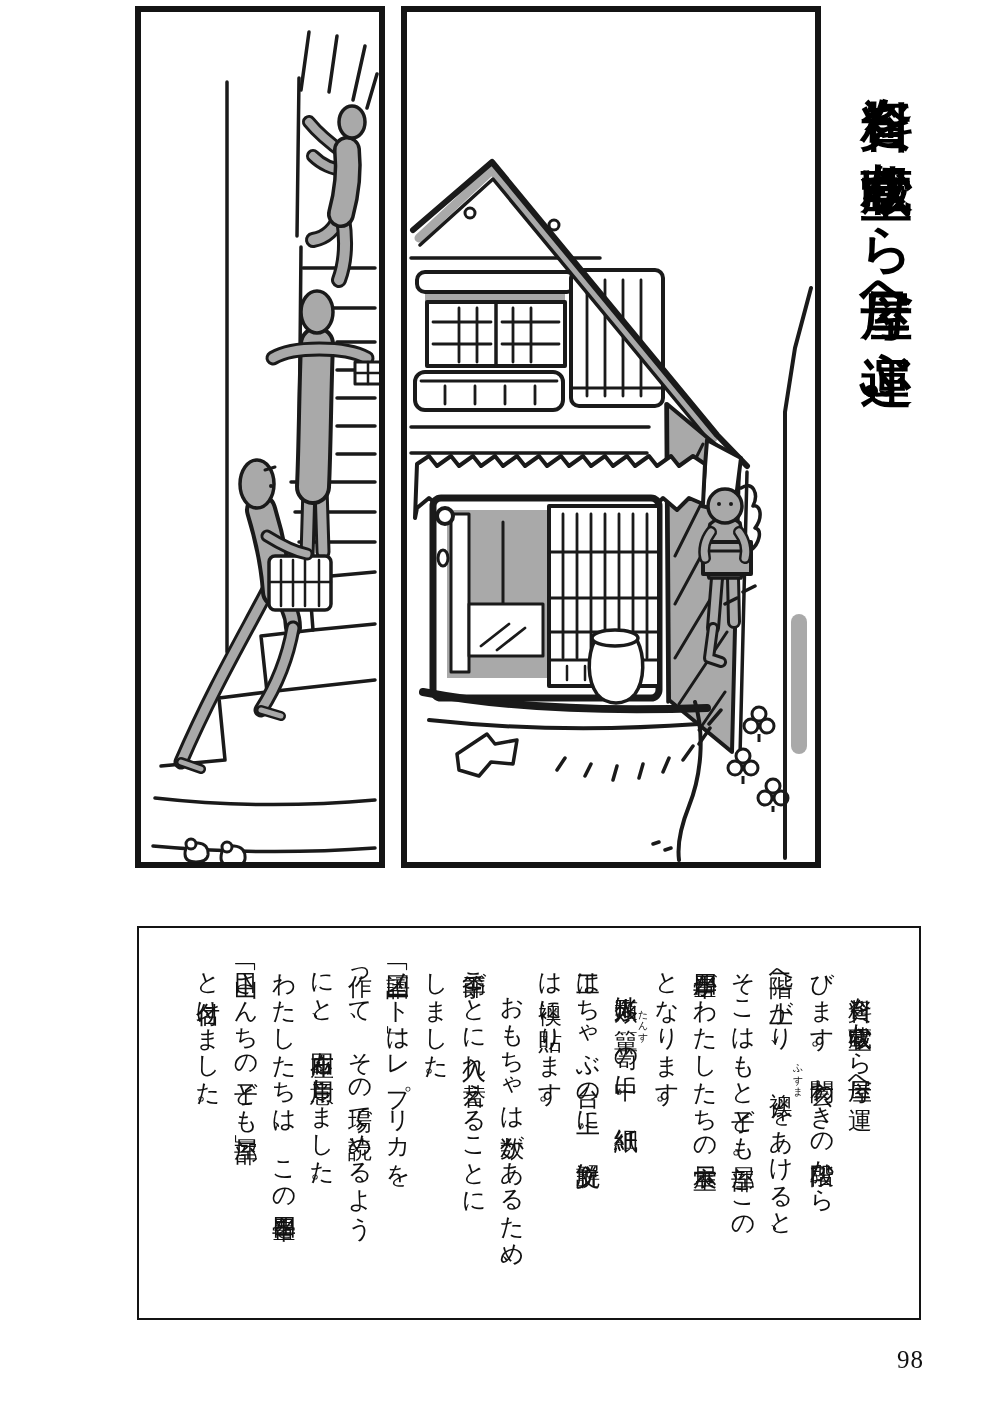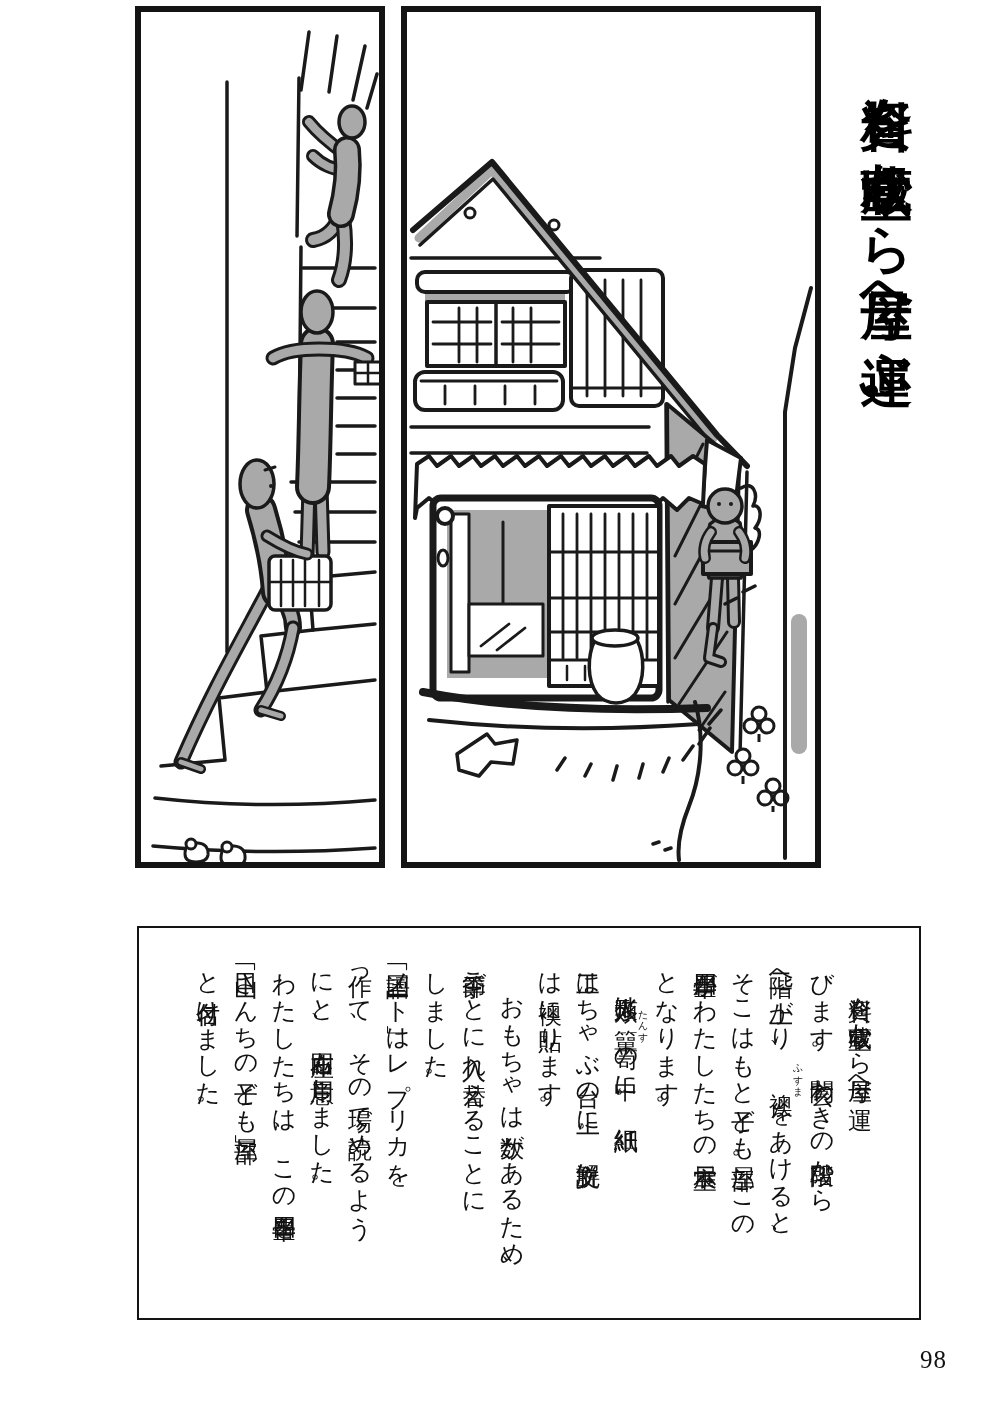--- a/index.html
+++ b/index.html
@@ -37,21 +37,21 @@
     font-family:"Liberation Serif", serif;
   }
   .tate p{margin:0;white-space:nowrap;}
   .tate p.indent{text-indent:1em;}
   .tate ruby rt{font-size:10px;font-weight:400;}
 
   
   .pagenum{
     position:absolute;left:897px;top:1346px;width:50px;
     font-family:"Liberation Serif", serif;font-size:25px;color:#111;
-    text-align:right;letter-spacing:1px;
+    text-align:left;letter-spacing:1px;
   }
 </style>
 </head>
 <body>
 
 <div class="page">
 
   <div class="panel panel-left">
     <svg viewBox="0 0 238 850" preserveAspectRatio="xMidYMid meet">
       <g stroke="#1a1a1a" stroke-width="3.5" fill="none" stroke-linecap="round" stroke-linejoin="round">

